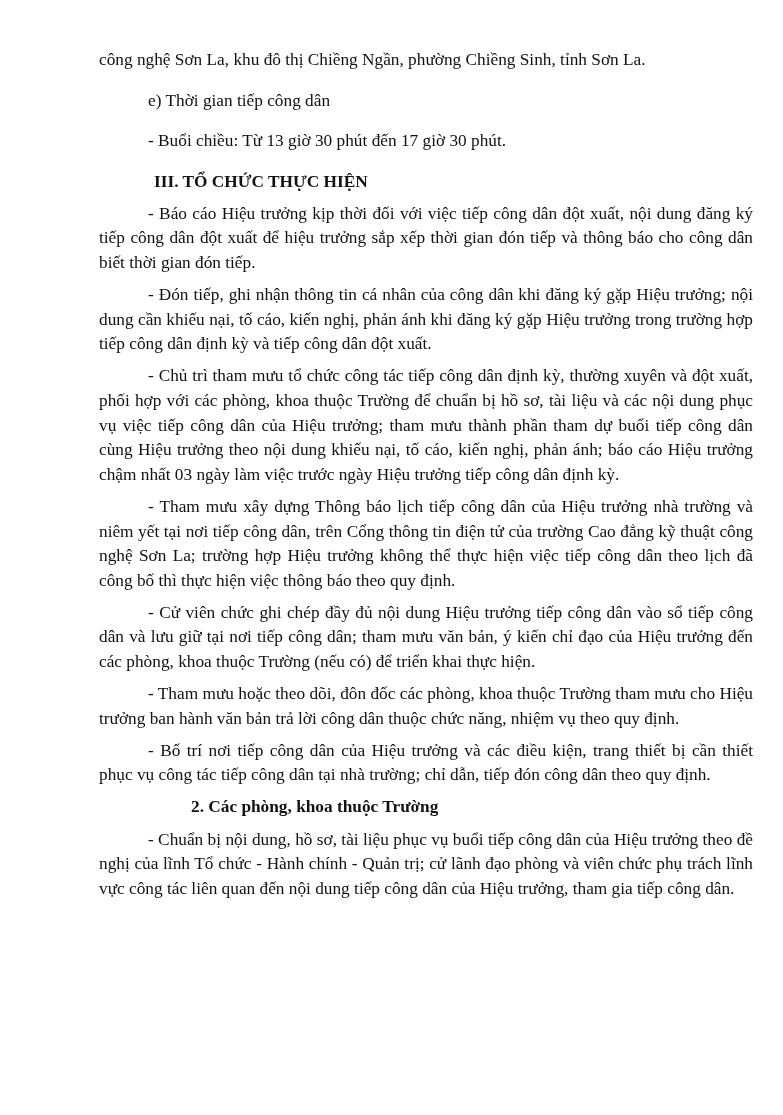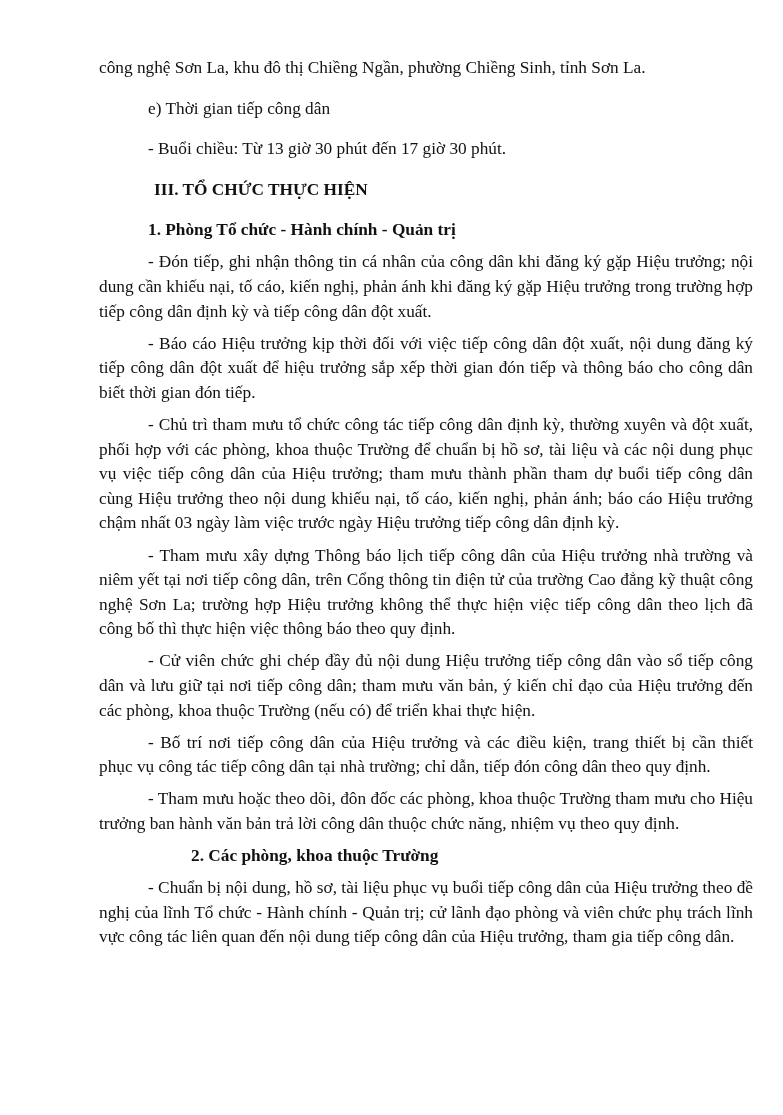--- a/index.html
+++ b/index.html
@@ -1,18 +1,18 @@
 <!DOCTYPE html>
 <html><head>
   <meta charset="utf-8">
   <style>
     html, body { margin: 0; padding: 0; background: #ffffff; }
     body { width: 783px; height: 1115px; overflow: hidden; position: relative; }
     .page {
-      position: absolute; left: 99px; top: 56px; width: 654px;
+      position: absolute; left: 99px; top: 48px; width: 654px;
       font-family: "Liberation Serif", serif;
       font-size: 17.3px; line-height: 24.6px; color: #111111;
     }
     p { margin: 0; }
     .just { text-align: justify; }
     .ind { text-indent: 49px; }
     .sp { margin-top: 16px; }
     .sp2 { margin-top: 7.5px; }
     .b { font-weight: bold; }
     .u-ind { padding-left: 49px; }
@@ -20,25 +20,24 @@
     .h3ind { padding-left: 92px; }
   </style>
 </head>
 <body>
 
 <div class="page">
   <p>công nghệ Sơn La, khu đô thị Chiềng Ngần, phường Chiềng Sinh, tỉnh Sơn La.</p>
   <p class="u-ind sp">e) Thời gian tiếp công dân</p>
   <p class="u-ind sp">- Buổi chiều: Từ 13 giờ 30 phút đến 17 giờ 30 phút.</p>
   <p class="h2ind sp b">III. TỔ CHỨC THỰC HIỆN</p>
-  <p class="u-ind sp b">1. Phòng Tổ chức - Hành chính - Quản trị</p>
 
+  <p class="just ind sp2">- Báo cáo Hiệu trưởng kịp thời đối với việc tiếp công dân đột xuất, nội dung đăng ký tiếp công dân đột xuất để hiệu trưởng sắp xếp thời gian đón tiếp và thông báo cho công dân biết thời gian đón tiếp.</p>
   <p class="just ind sp2">- Đón tiếp, ghi nhận thông tin cá nhân của công dân khi đăng ký gặp Hiệu trưởng; nội dung cần khiếu nại, tố cáo, kiến nghị, phản ánh khi đăng ký gặp Hiệu trưởng trong trường hợp tiếp công dân định kỳ và tiếp công dân đột xuất.</p>
-  <p class="just ind sp2">- Báo cáo Hiệu trưởng kịp thời đối với việc tiếp công dân đột xuất, nội dung đăng ký tiếp công dân đột xuất để hiệu trưởng sắp xếp thời gian đón tiếp và thông báo cho công dân biết thời gian đón tiếp.</p>
   <p class="just ind sp2">- Chủ trì tham mưu tổ chức công tác tiếp công dân định kỳ, thường xuyên và đột xuất, phối hợp với các phòng, khoa thuộc Trường để chuẩn bị hồ sơ, tài liệu và các nội dung phục vụ việc tiếp công dân của Hiệu trưởng; tham mưu thành phần tham dự buổi tiếp công dân cùng Hiệu trưởng theo nội dung khiếu nại, tố cáo, kiến nghị, phản ánh; báo cáo Hiệu trưởng chậm nhất 03 ngày làm việc trước ngày Hiệu trưởng tiếp công dân định kỳ.</p>
   <p class="just ind sp2">- Tham mưu xây dựng Thông báo lịch tiếp công dân của Hiệu trưởng nhà trường và niêm yết tại nơi tiếp công dân, trên Cổng thông tin điện tử của trường Cao đẳng kỹ thuật công nghệ Sơn La;  trường hợp Hiệu trưởng không thể thực hiện việc tiếp công dân theo lịch đã công bố thì thực hiện việc thông báo theo quy định.</p>
   <p class="just ind sp2">- Cử viên chức ghi chép đầy đủ nội dung Hiệu trưởng tiếp công dân vào sổ tiếp công dân và lưu giữ tại nơi tiếp công dân; tham mưu văn bản, ý kiến chỉ đạo của Hiệu trưởng đến các phòng, khoa thuộc Trường (nếu có) để triển khai thực hiện.</p>
+  <p class="just ind sp2">- Tham mưu hoặc theo dõi, đôn đốc các phòng, khoa thuộc Trường tham mưu cho Hiệu trưởng ban hành văn bản trả lời công dân thuộc chức năng, nhiệm vụ theo quy định.</p>
   <p class="just ind sp2">- Bố trí nơi tiếp công dân của Hiệu trưởng và các điều kiện, trang thiết bị cần thiết phục vụ công tác tiếp công dân tại nhà trường; chỉ dẫn, tiếp đón công dân theo quy định.</p>
-  <p class="just ind sp2">- Tham mưu hoặc theo dõi, đôn đốc các phòng, khoa thuộc Trường tham mưu cho Hiệu trưởng ban hành văn bản trả lời công dân thuộc chức năng, nhiệm vụ theo quy định.</p>
 
   <p class="h3ind sp2 b">2. Các phòng, khoa thuộc Trường</p>
   <p class="just ind sp2">- Chuẩn bị nội dung, hồ sơ, tài liệu phục vụ buổi tiếp công dân của Hiệu trưởng theo đề nghị của lĩnh Tổ chức - Hành chính - Quản trị; cử lãnh đạo phòng và viên chức phụ trách lĩnh vực công tác liên quan đến nội dung tiếp công dân của Hiệu trưởng, tham gia tiếp công dân.</p>
 </div>
 
 </body></html>

